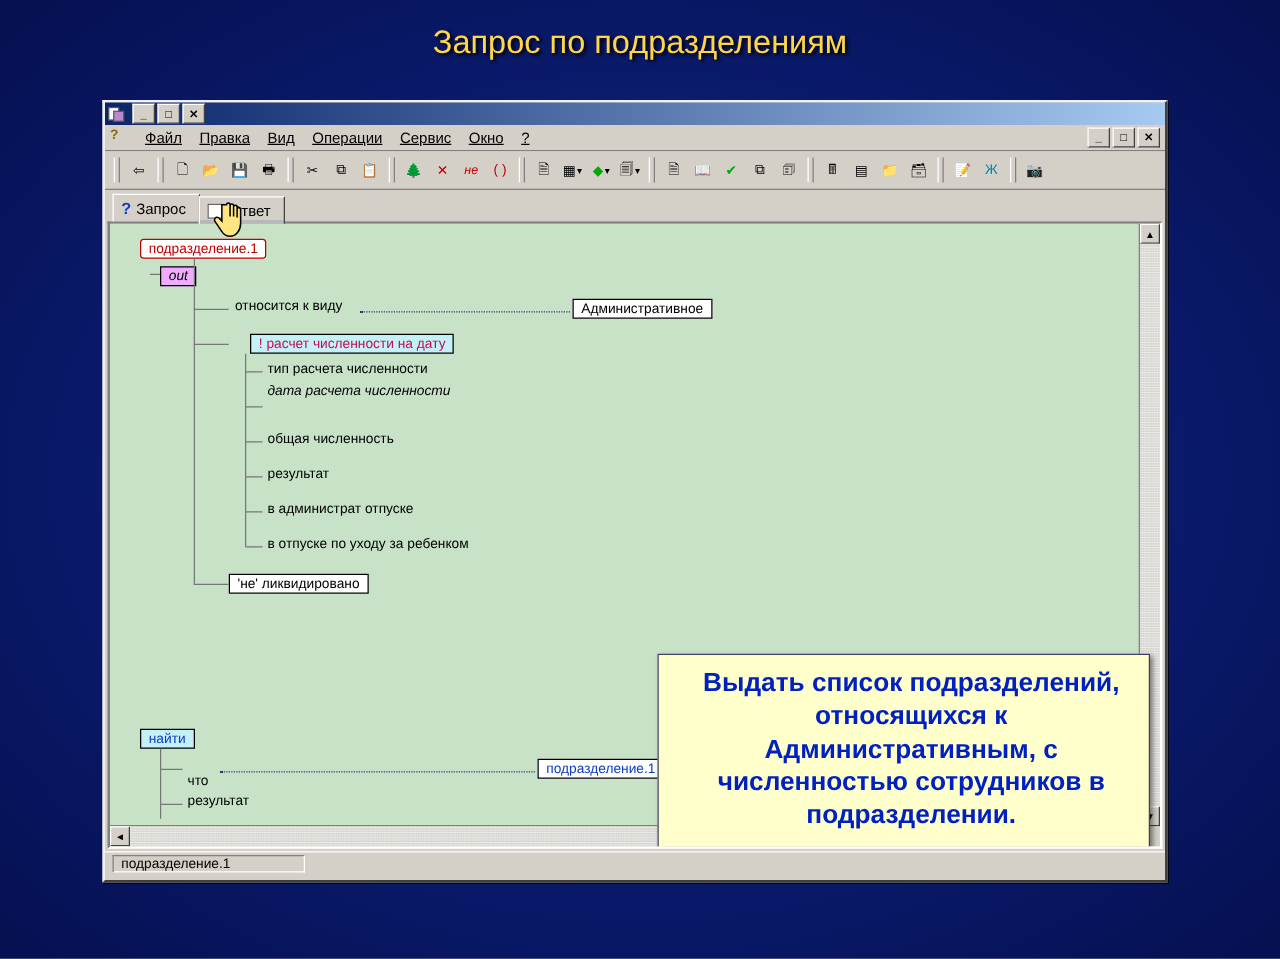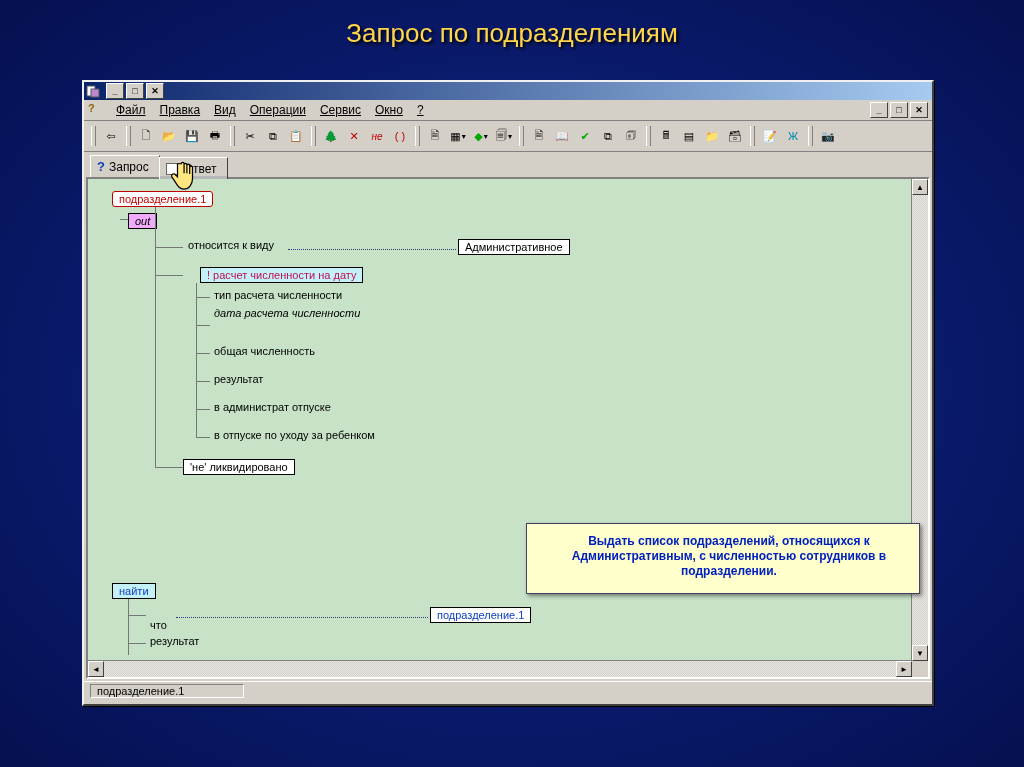--- a/index.html
+++ b/index.html
@@ -220,21 +220,21 @@
     width: 368px;
     background: #ffffcc;
     border: 1px solid #404060;
     box-shadow: 2px 2px 4px rgba(0,0,0,.45);
     padding: 10px 12px 14px;
     z-index: 30;
     font-family: Arial, sans-serif;
     text-align: center;
   }
   .callout .cot { color:#000; font-size:16px; margin-bottom:6px; }
-  .callout .cob { color:#0020c0; font-weight:bold; font-size:12px; line-height:1.25;margin-left:12px; }
+  .callout .cob { color:#0020c0; font-weight:bold; font-size:21px; line-height:1.25;margin-left:12px; }
 </style>
 </head>
 <body>
 
 <div class="slide-title">Запрос по подразделениям</div>
 
 <div class="win">
 
   <div class="titlebar">
     <span class="ticon">

